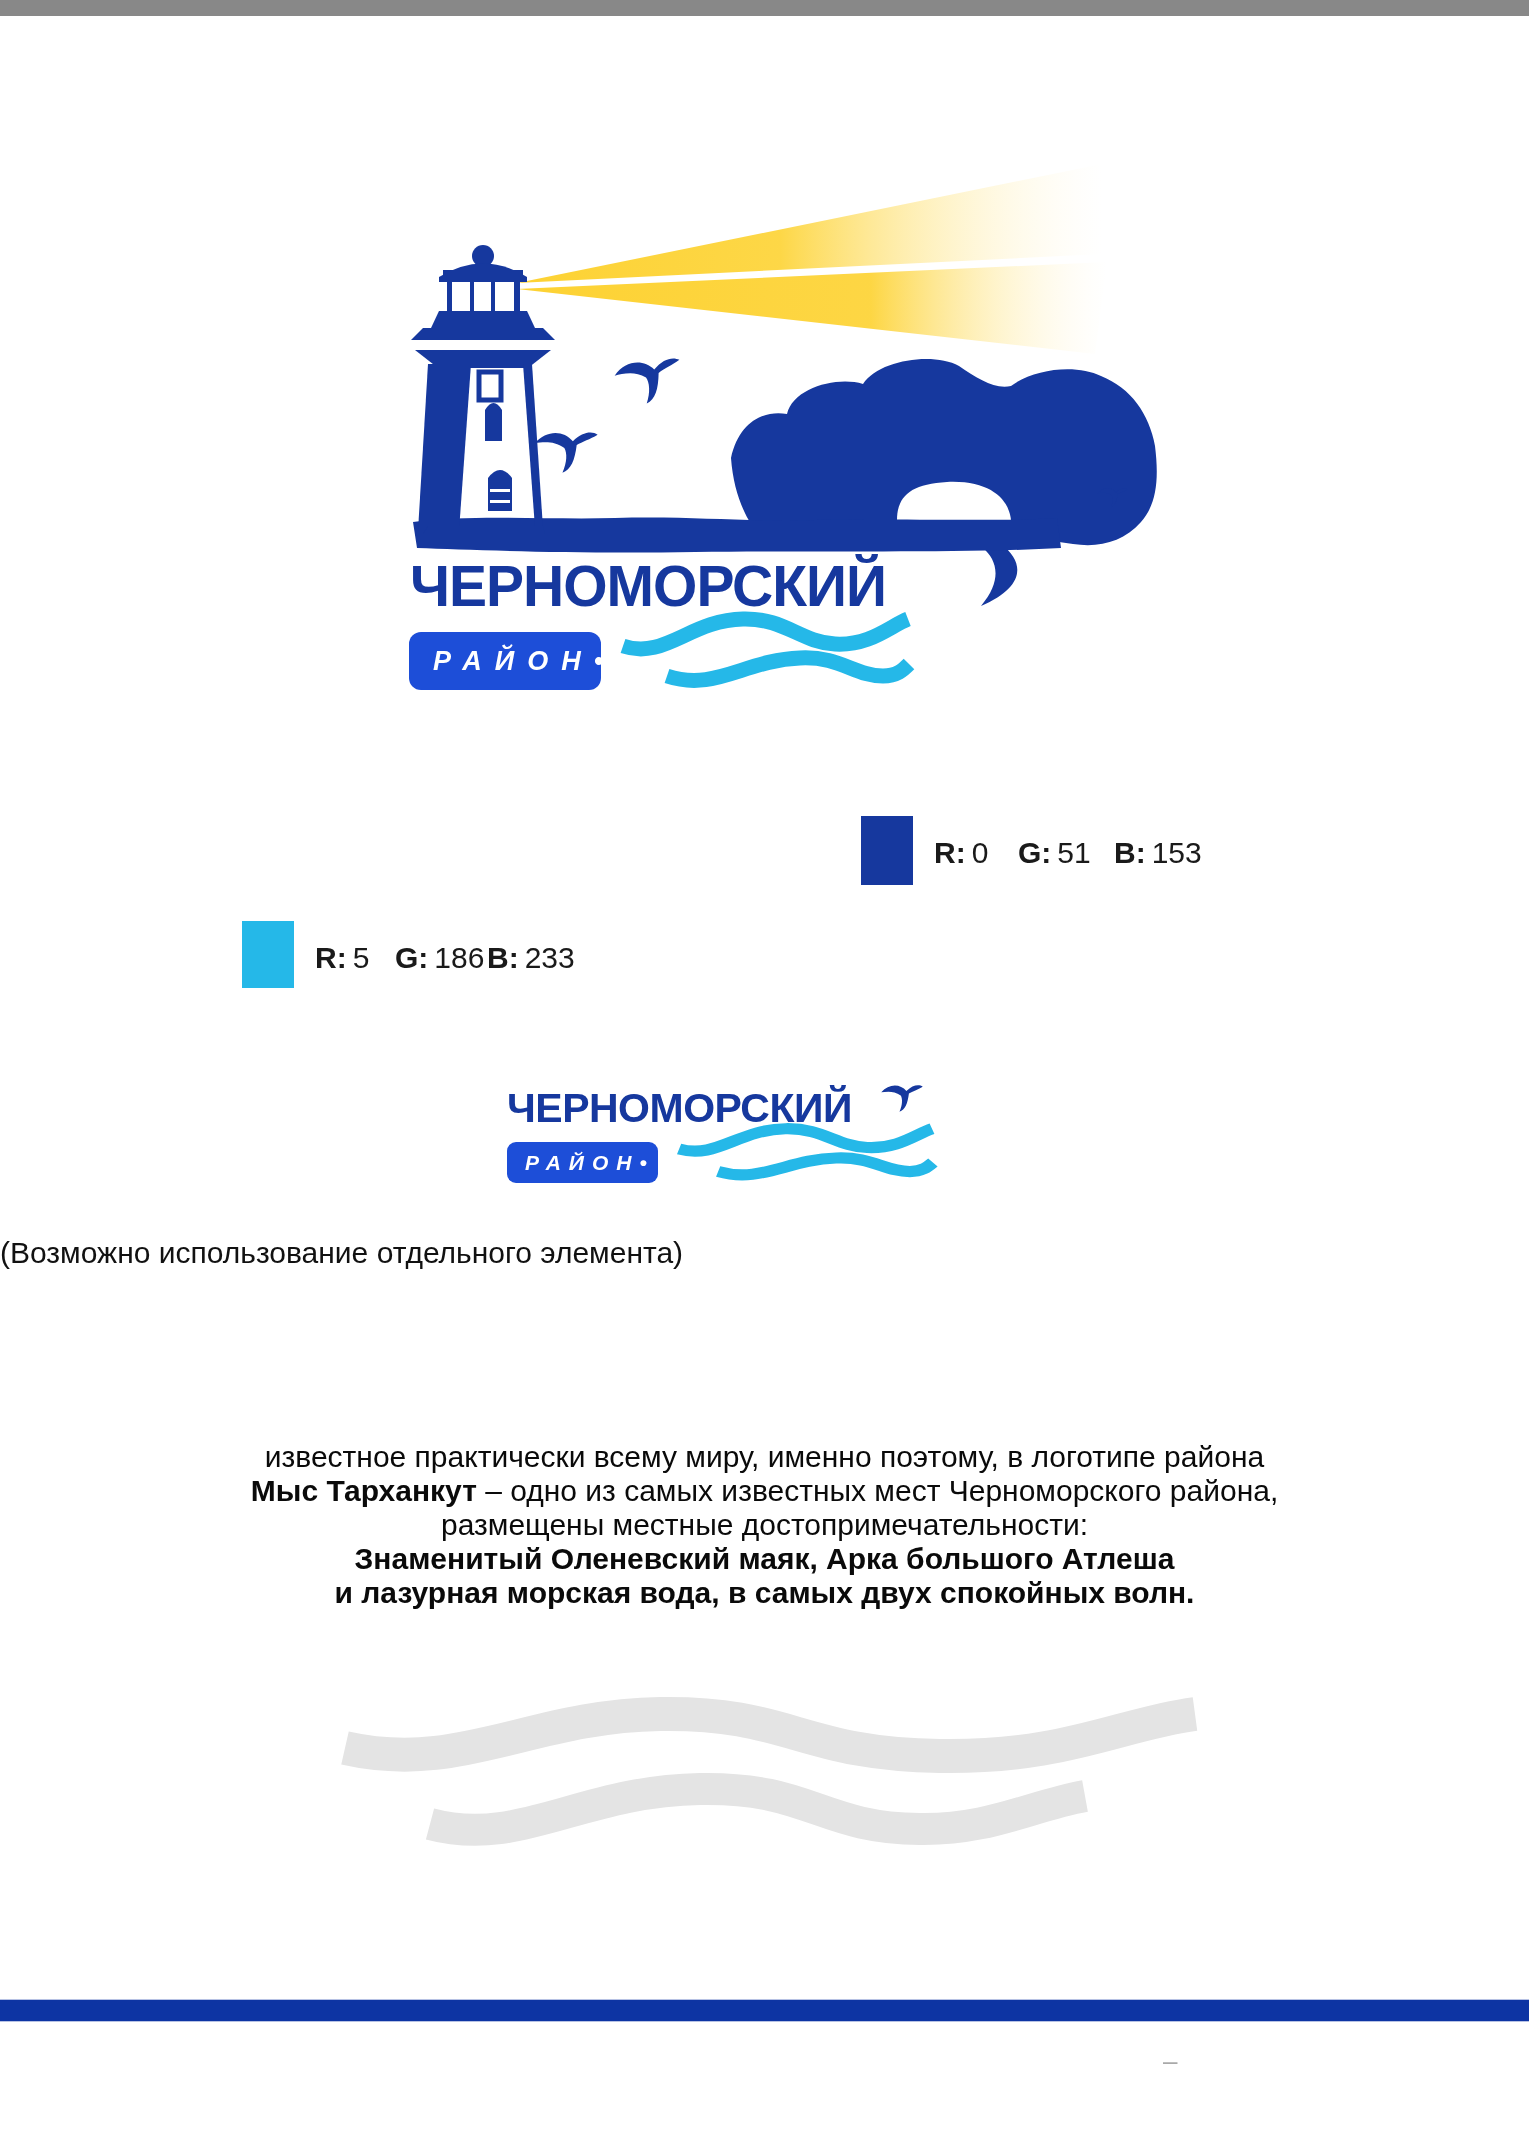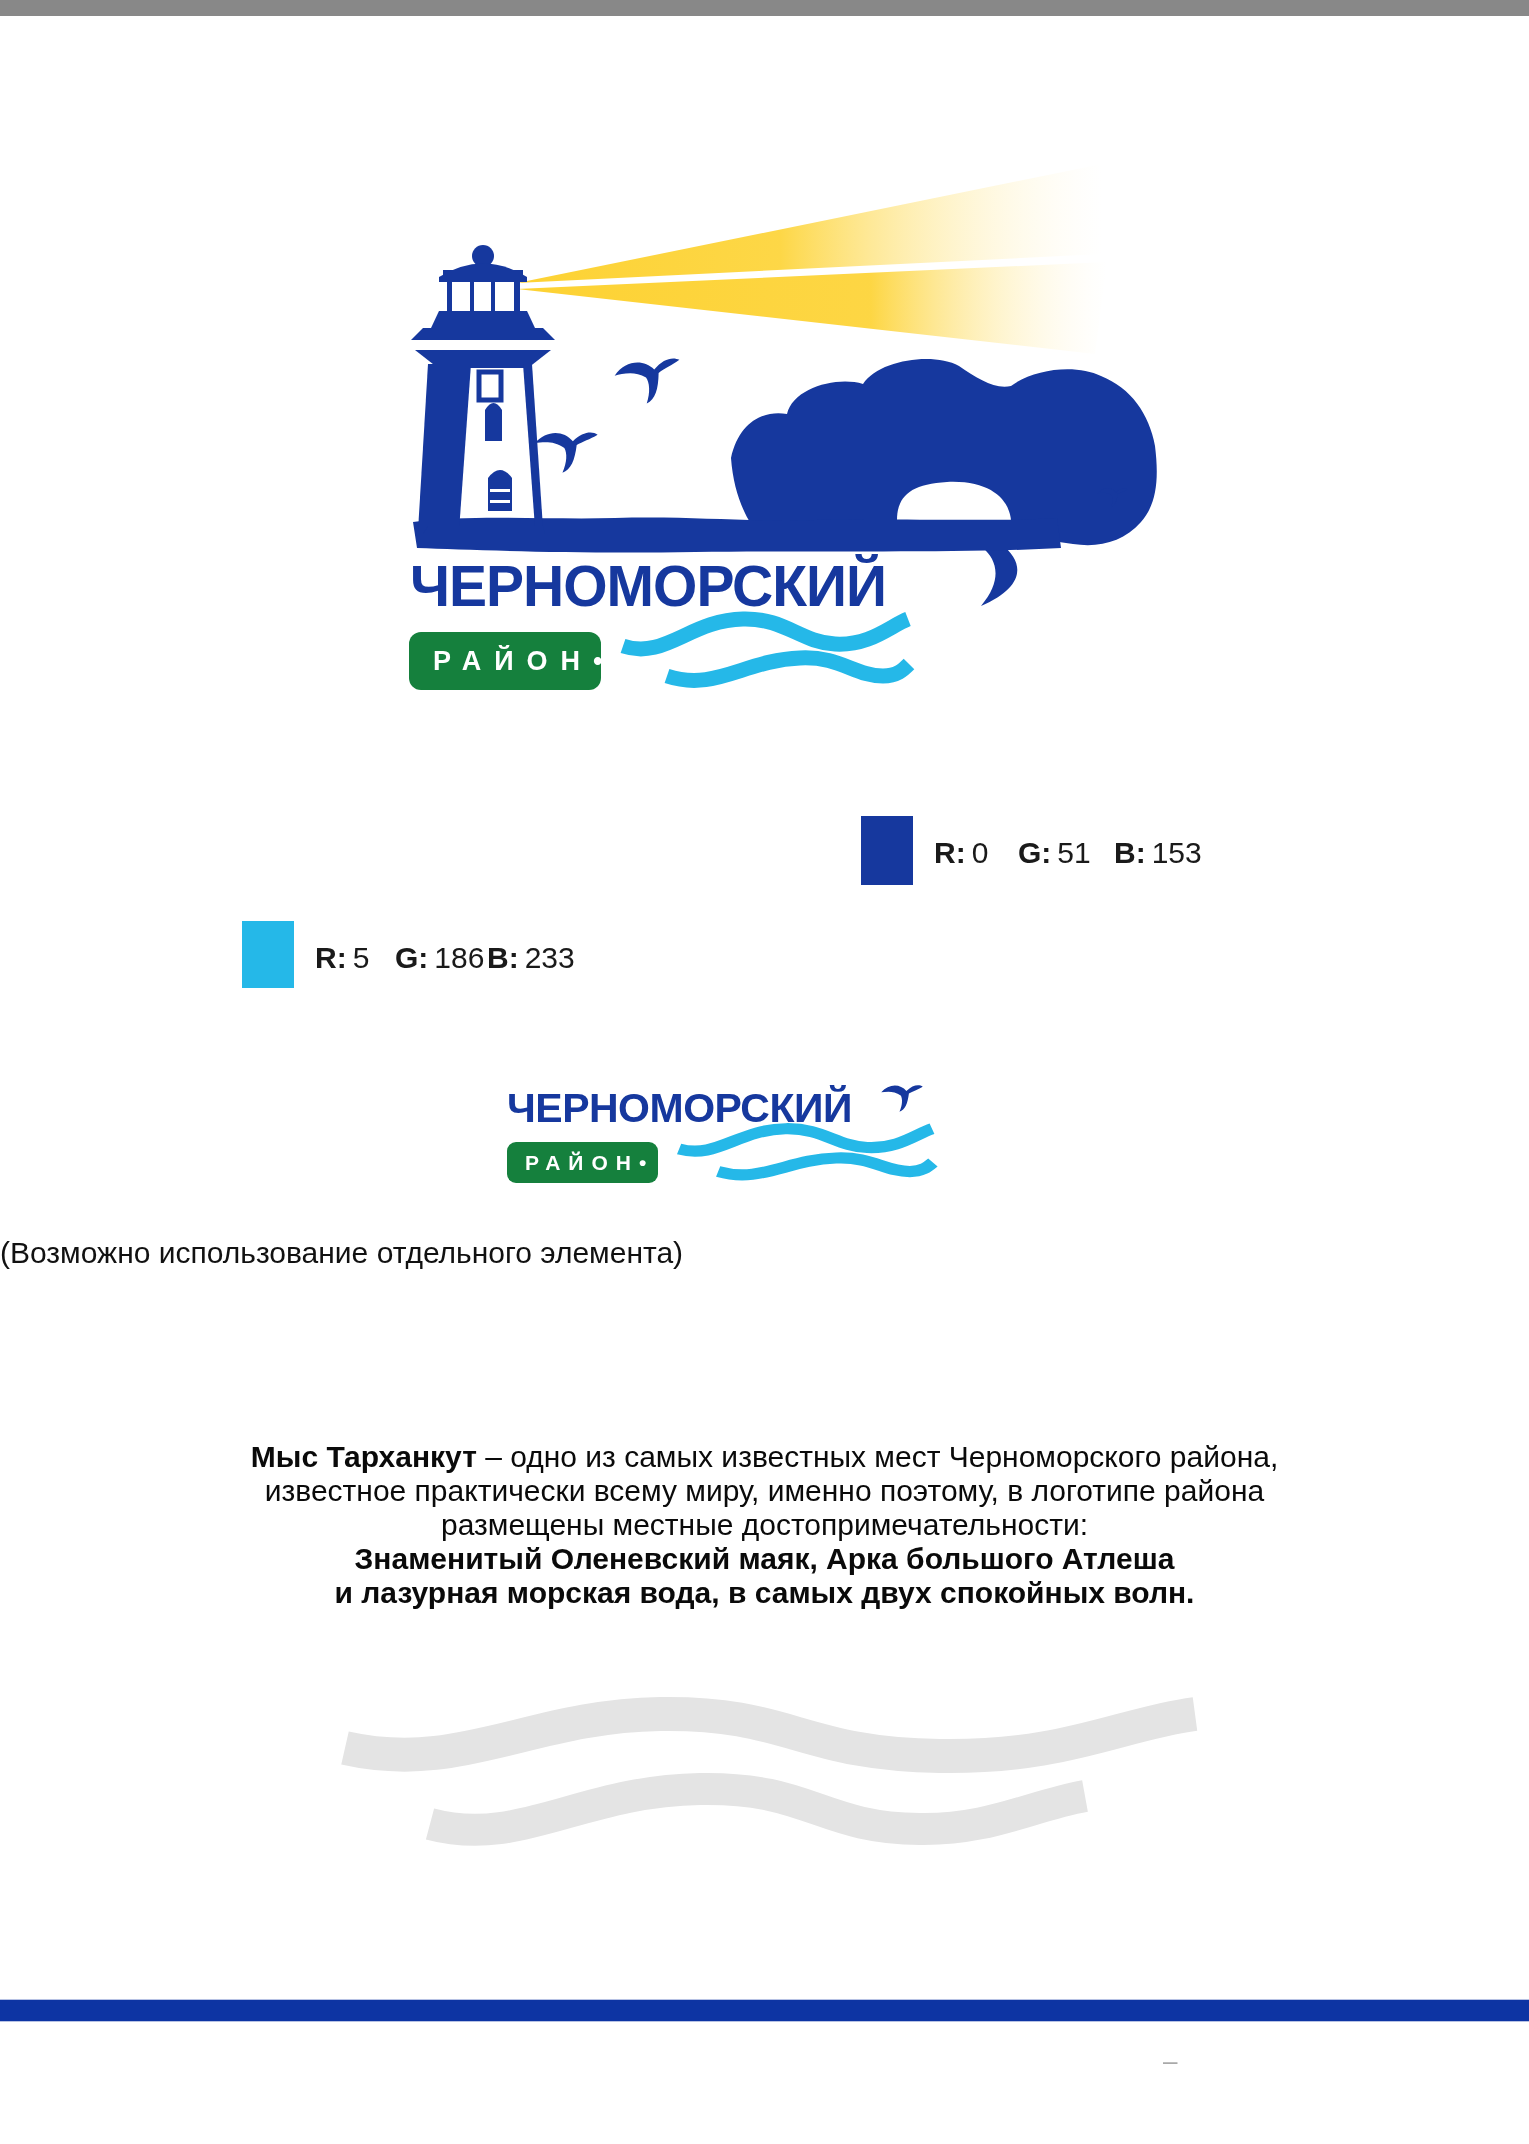--- a/index.html
+++ b/index.html
@@ -11,22 +11,22 @@
   svg{display:block;}
 
   
   .logo-title{
     color:#16389e;font-weight:bold;letter-spacing:-1px;white-space:nowrap;
   }
   .main-title{left:410px;top:540px;font-size:57px;line-height:60px;}
   .small-title{left:507px;top:1070px;font-size:41px;line-height:44px;letter-spacing:-0.5px;}
 
   .badge{
-    background:#15803d;color:#ffffff;font-weight:bold;border-radius:12px;
-    white-space:nowrap;box-sizing:border-box;
+    background:#1d4ed8;color:#ffffff;font-weight:bold;border-radius:12px;
+    white-space:nowrap;box-sizing:border-box;font-style:italic;
   }
   .badge-main{left:409px;top:616px;width:192px;height:58px;font-size:27px;
     line-height:58px;letter-spacing:13px;padding-left:24px;}
   .badge-small{left:507px;top:1126px;width:151px;height:41px;font-size:21px;
     line-height:41px;letter-spacing:8px;padding-left:18px;border-radius:9px;}
 
   
   .swatch-row{height:70px;}
   .sw{position:absolute;left:0;top:0;width:52px;height:69px;}
   .sw-yellow{background:#fdd338;}
@@ -141,22 +141,22 @@
   </svg>
   <div class="abs badge badge-small">РАЙОН•</div>
   <svg class="abs" style="left:672px;top:1106px;" width="268" height="72" viewBox="0 0 302 96" preserveAspectRatio="none">
     <path d="M8,36 C50,50 75,10 128,9 C170,8 185,32 220,34 C255,36 275,16 293,9" fill="none" stroke="#25b8e8" stroke-width="15"></path>
     <path d="M52,66 C100,82 130,50 185,48 C225,46 240,66 268,66 C282,66 288,60 294,54" fill="none" stroke="#25b8e8" stroke-width="15"></path>
   </svg>
 
   <div class="abs caption">(Возможно использование отдельного элемента)</div>
 
   <div class="abs para">
+    <div>известное практически всему миру, именно поэтому, в логотипе района</div>
     <div><span class="bold">Мыс Тарханкут</span><span> – одно из самых известных мест Черноморского района,</span></div>
-    <div>известное практически всему миру, именно поэтому, в логотипе района</div>
     <div>размещены местные достопримечательности:</div>
     <div class="bold">Знаменитый Оленевский маяк, Арка большого Атлеша</div>
     <div class="bold">и лазурная морская вода, в самых двух спокойных волн.</div>
   </div>
 
   <svg class="abs" style="left:330px;top:1680px;" width="900" height="175" viewBox="0 0 900 175">
     <path d="M15,52 C130,78 200,20 330,18 C460,16 470,58 610,60 C735,62 790,28 865,18" fill="none" stroke="#e4e4e4" stroke-width="34"></path>
     <path d="M100,128 C190,152 250,95 370,93 C480,91 490,132 590,133 C660,134 700,110 755,100" fill="none" stroke="#e4e4e4" stroke-width="32"></path>
   </svg>
 

